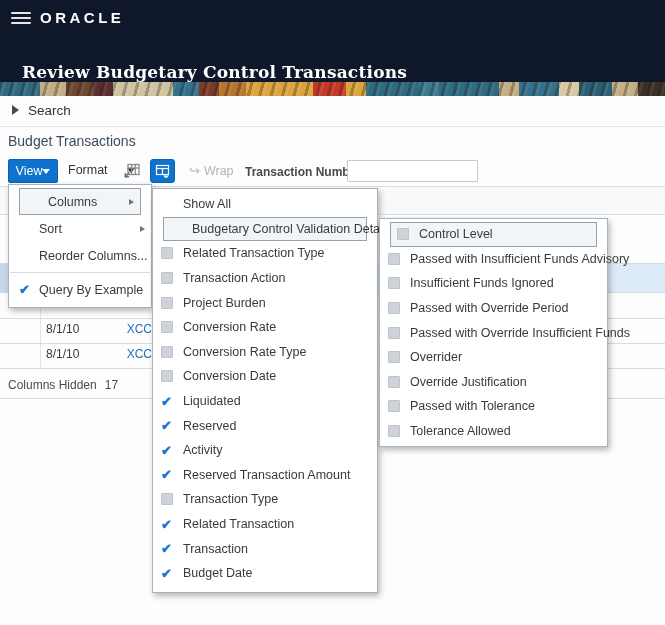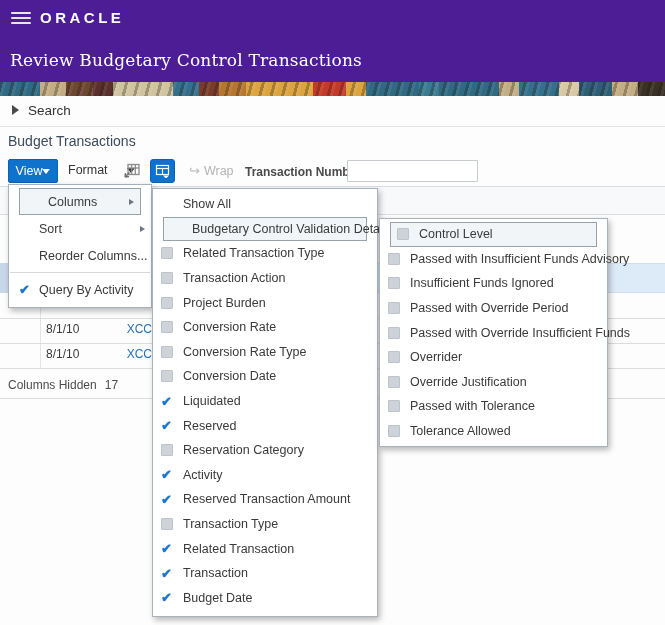--- a/index.html
+++ b/index.html
@@ -1,26 +1,26 @@
 <!DOCTYPE html>
 <html><head>
 <meta charset="utf-8">
 <style>
   html,body{margin:0;padding:0;background:#fff;}
   .app{position:relative;width:665px;height:625px;background:#fdfdfd;overflow:hidden;
        font-family:"Liberation Sans",sans-serif;-webkit-font-smoothing:antialiased;}
 
   
-  .topbar{position:absolute;left:0;top:0;width:665px;height:82px;background:#4c1d95;}
+  .topbar{position:absolute;left:0;top:0;width:665px;height:82px;background:#0f172a;}
   .hamburger{position:absolute;left:11px;top:12px;width:20px;height:14px;cursor:pointer;}
   .hamburger span{display:block;height:2px;background:#e8e6e3;margin-bottom:3px;border-radius:1px;}
   .brand{position:absolute;left:40px;top:9px;color:#fff;font-size:15px;font-weight:700;
          letter-spacing:3.5px;font-family:"Liberation Sans",sans-serif;}
-  .page-title{position:absolute;left:10px;top:50px;margin:0;color:#fff;font-size:17px;
-              font-weight:400;font-family:"DejaVu Serif",serif;letter-spacing:.2px;}
+  .page-title{position:absolute;left:10px;top:50px;margin:12px;color:#fff;font-size:17px;
+              font-weight:700;font-family:"DejaVu Serif",serif;letter-spacing:.2px;}
 
   
   .deco-strip{position:absolute;left:0;top:82px;width:665px;height:14px;
     background:
       repeating-linear-gradient(105deg, rgba(28,22,15,.28) 0 3px, rgba(255,255,255,.07) 3px 6px, rgba(0,0,0,0) 6px 11px),
       linear-gradient(90deg,
         #2f6a80 0%,#2f6a80 6%,#c3ad84 6%,#c3ad84 10%,#6e4632 10%,#6e4632 14%,
         #5c2f2f 14%,#5c2f2f 17%,#cfc3a0 17%,#cfc3a0 26%,#35708a 26%,#35708a 30%,
         #7a3b2a 30%,#7a3b2a 33%,#b5762f 33%,#b5762f 37%,#dca43f 37%,#dca43f 47%,
         #c43a2a 47%,#c43a2a 52%,#dca43f 52%,#dca43f 55%,#2f6a80 55%,#2f6a80 63%,
@@ -189,21 +189,21 @@
       </div>
       <div class="menu-item">
         <span class="mi-icon"></span>
         <span class="mi-label">Reorder Columns...</span>
       </div>
       <div class="menu-sep"></div>
       <div class="menu-item">
         <span class="mi-icon">
           <span class="check">✔</span>
         </span>
-        <span class="mi-label">Query By Activity</span>
+        <span class="mi-label">Query By Example</span>
       </div>
     </div>
   <div class="menu" id="columns-menu">
       <div class="menu-item">
         <span class="mi-icon"></span>
         <span class="mi-label">Show All</span>
       </div>
       <div class="menu-item hl">
         <span class="mi-icon"></span>
         <span class="mi-label">Budgetary Control Validation Details</span>
@@ -252,26 +252,20 @@
         <span class="mi-label">Liquidated</span>
       </div>
       <div class="menu-item">
         <span class="mi-icon">
           <span class="check">✔</span>
         </span>
         <span class="mi-label">Reserved</span>
       </div>
       <div class="menu-item">
         <span class="mi-icon">
-          <span class="square"></span>
-        </span>
-        <span class="mi-label">Reservation Category</span>
-      </div>
-      <div class="menu-item">
-        <span class="mi-icon">
           <span class="check">✔</span>
         </span>
         <span class="mi-label">Activity</span>
       </div>
       <div class="menu-item">
         <span class="mi-icon">
           <span class="check">✔</span>
         </span>
         <span class="mi-label">Reserved Transaction Amount</span>
       </div>

